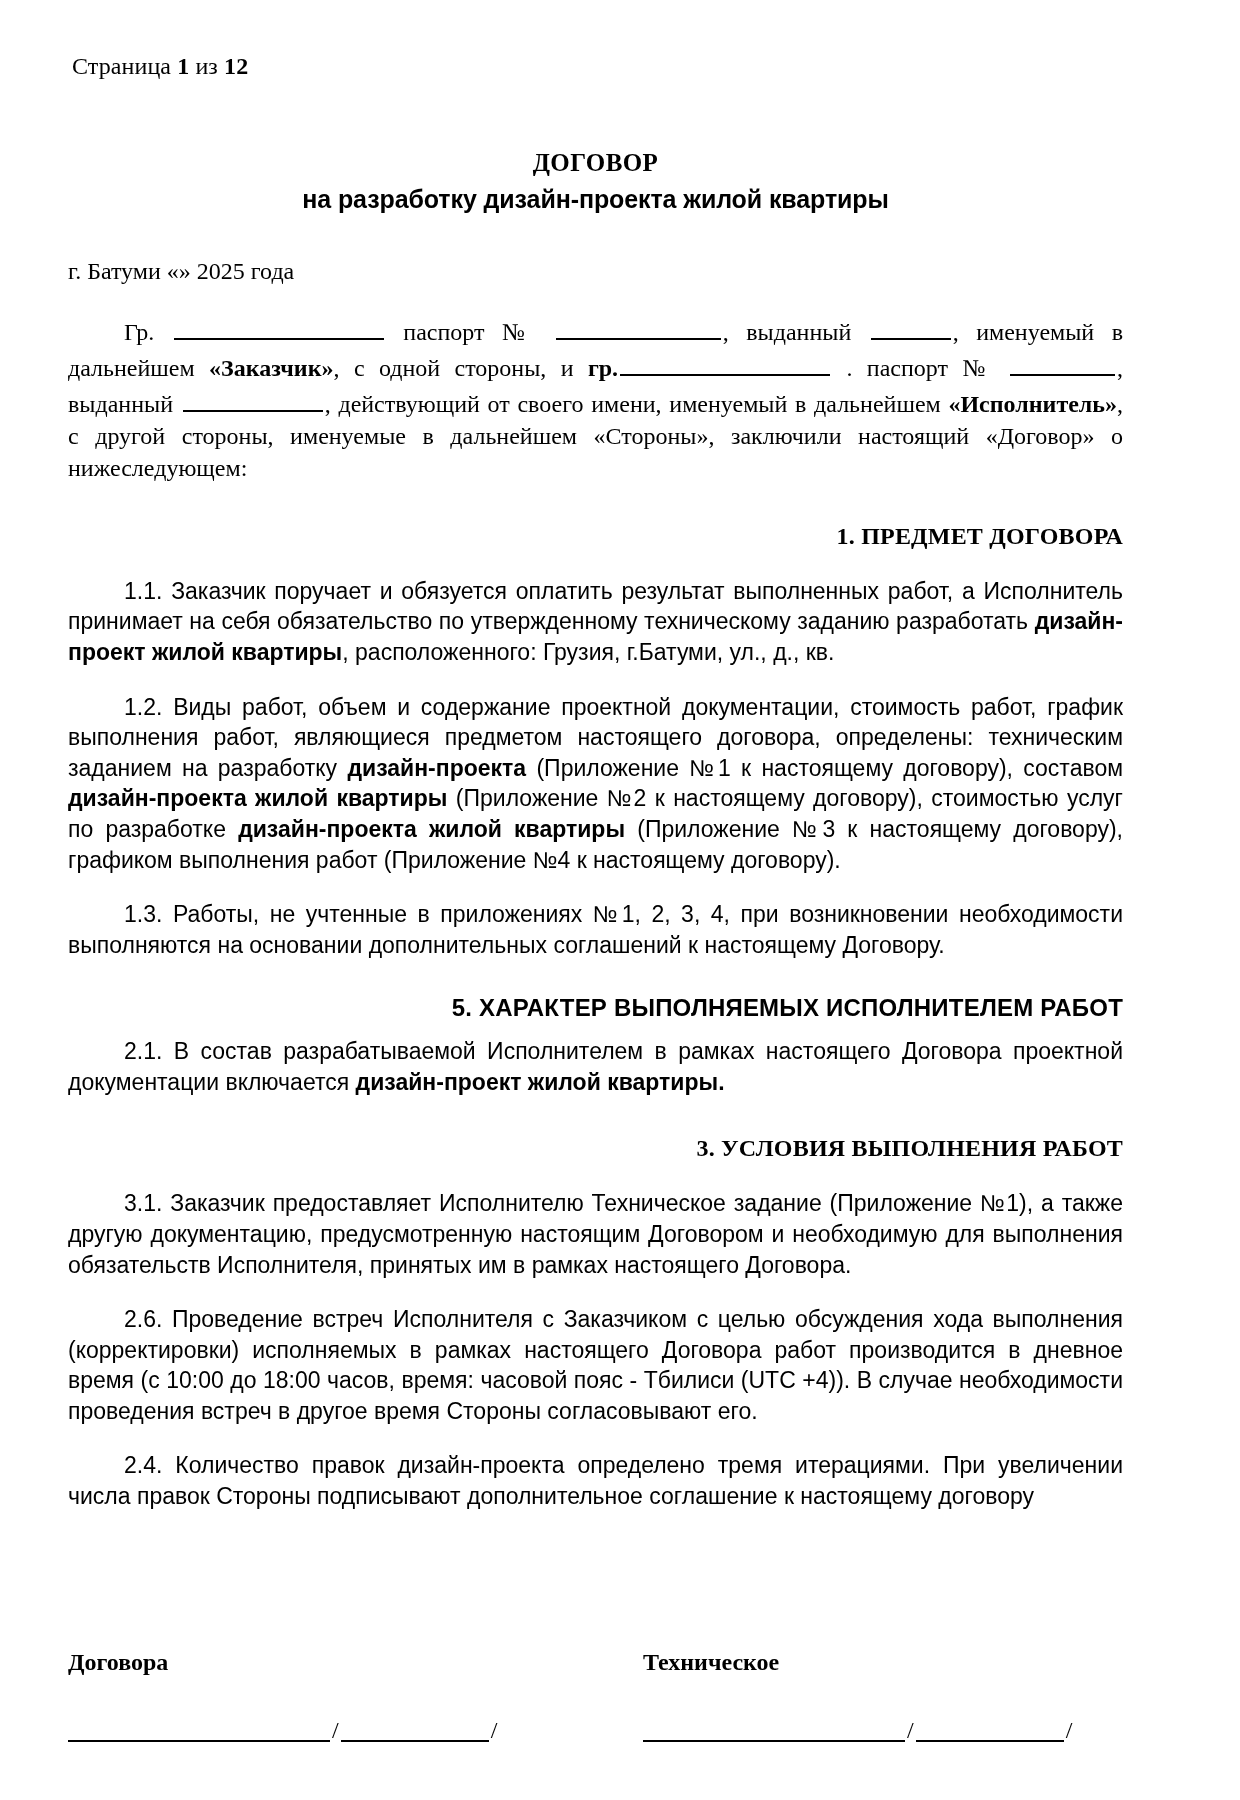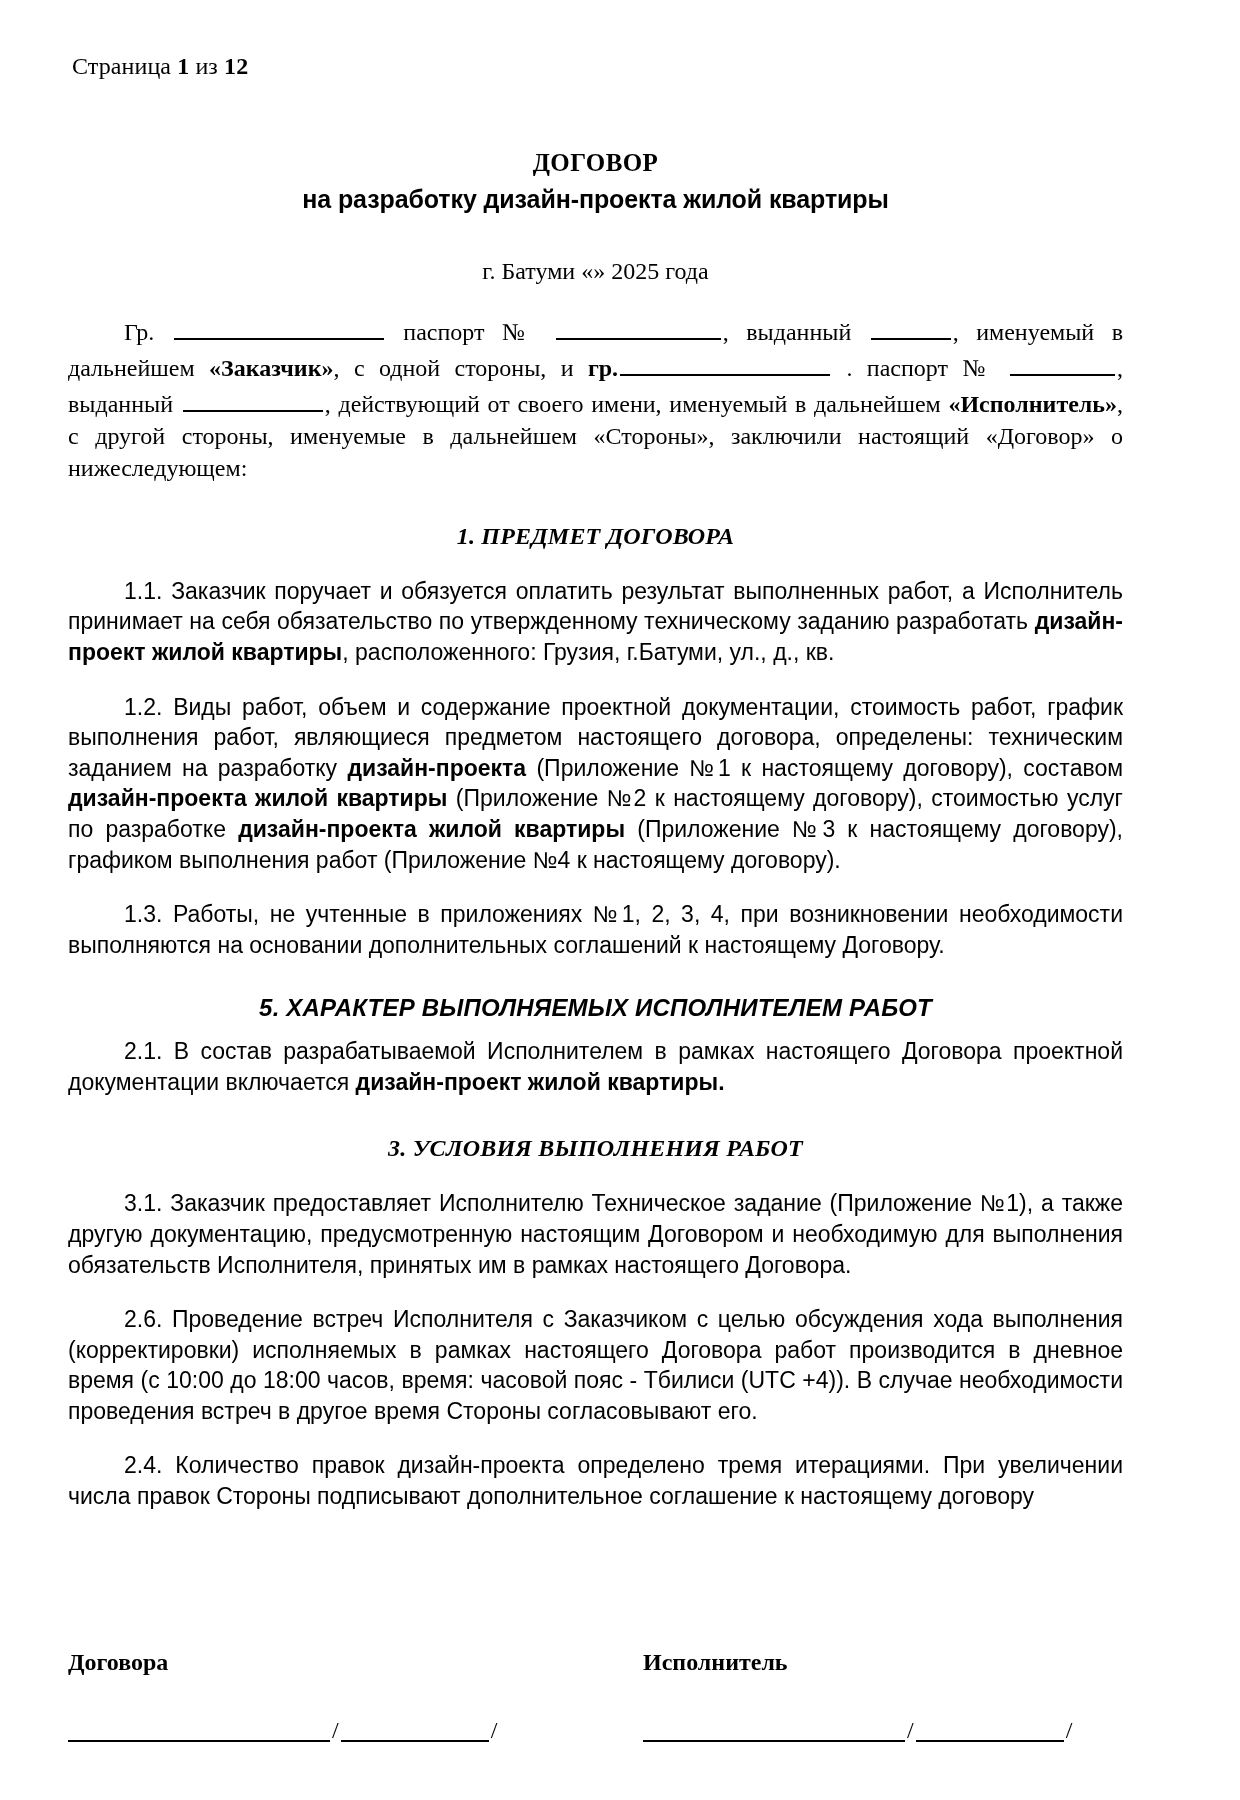--- a/index.html
+++ b/index.html
@@ -43,21 +43,20 @@
   }
   .doc-subtitle {
     text-align: center;
     font-weight: 700;
     font-size: 25px;
     font-family: "Liberation Sans", "DejaVu Sans", sans-serif;
     margin: 0 0 44px 0;
     letter-spacing: -0.1px;
   }
   .place-date {
-    text-align: center;
     font-size: 24px;
     font-family: "Liberation Serif", "DejaVu Serif", serif;
     margin: 0 0 28px 0;
   }
 
   
   p.body {
     text-align: justify;
     text-justify: inter-word;
     font-size: 24px;
@@ -79,26 +78,25 @@
     margin: 0 2px;
   }
   .b-xl  { width: 210px; }
   .b-lg  { width: 165px; }
   .b-md  { width: 140px; }
   .b-sm  { width: 105px; }
   .b-xs  { width: 80px; }
 
   
   h2.section {
-    text-align: center;
+    text-align: right;
     font-weight: 700;
     font-size: 24px;
     margin: 38px 0 26px 0;
     letter-spacing: 0.2px;
-    font-style: italic;
   }
   h2.serif { font-family: "Liberation Serif", "DejaVu Serif", serif; }
   h2.sans  { font-family: "Liberation Sans", "DejaVu Sans", sans-serif; }
   h2.tight-top { margin-top: 34px; }
   h2.tight-bot { margin-bottom: 14px; }
 
   
   .sign-block {
     position: absolute;
     left: 68px;
@@ -162,21 +160,21 @@
 
   <p class="body sans indent"><span>3.1. </span><span>Заказчик предоставляет Исполнителю Техническое задание (Приложение №1), а также другую документацию, предусмотренную настоящим Договором и необходимую для выполнения обязательств Исполнителя, принятых им в рамках настоящего Договора.</span></p>
 
   <p class="body sans indent"><span>2.6. </span><span>Проведение встреч Исполнителя с Заказчиком с целью обсуждения хода выполнения (корректировки) исполняемых в рамках настоящего Договора работ производится в дневное время (с 10:00 до 18:00 часов, время: часовой пояс - Тбилиси (UTC +4)). В случае необходимости проведения встреч в другое время Стороны согласовывают его.</span></p>
 
   <p class="body sans indent"><span>2.4. </span><span>Количество правок дизайн-проекта определено тремя итерациями. При увеличении числа правок Стороны подписывают дополнительное соглашение к настоящему договору</span></p>
 
   <div class="sign-block">
     <div class="sign-labels">
       <div class="sign-label left">Договора</div>
-      <div class="sign-label right">Исполнитель</div>
+      <div class="sign-label right">Техническое</div>
     </div>
     <div class="sign-lines">
       <div class="sign-col left">
         <span class="sig-line-long"></span>
           <span class="slash">/</span>
           <span class="sig-line-short"></span>
           <span class="slash">/</span>
       </div>
       <div class="sign-col right">
         <span class="sig-line-long"></span>

